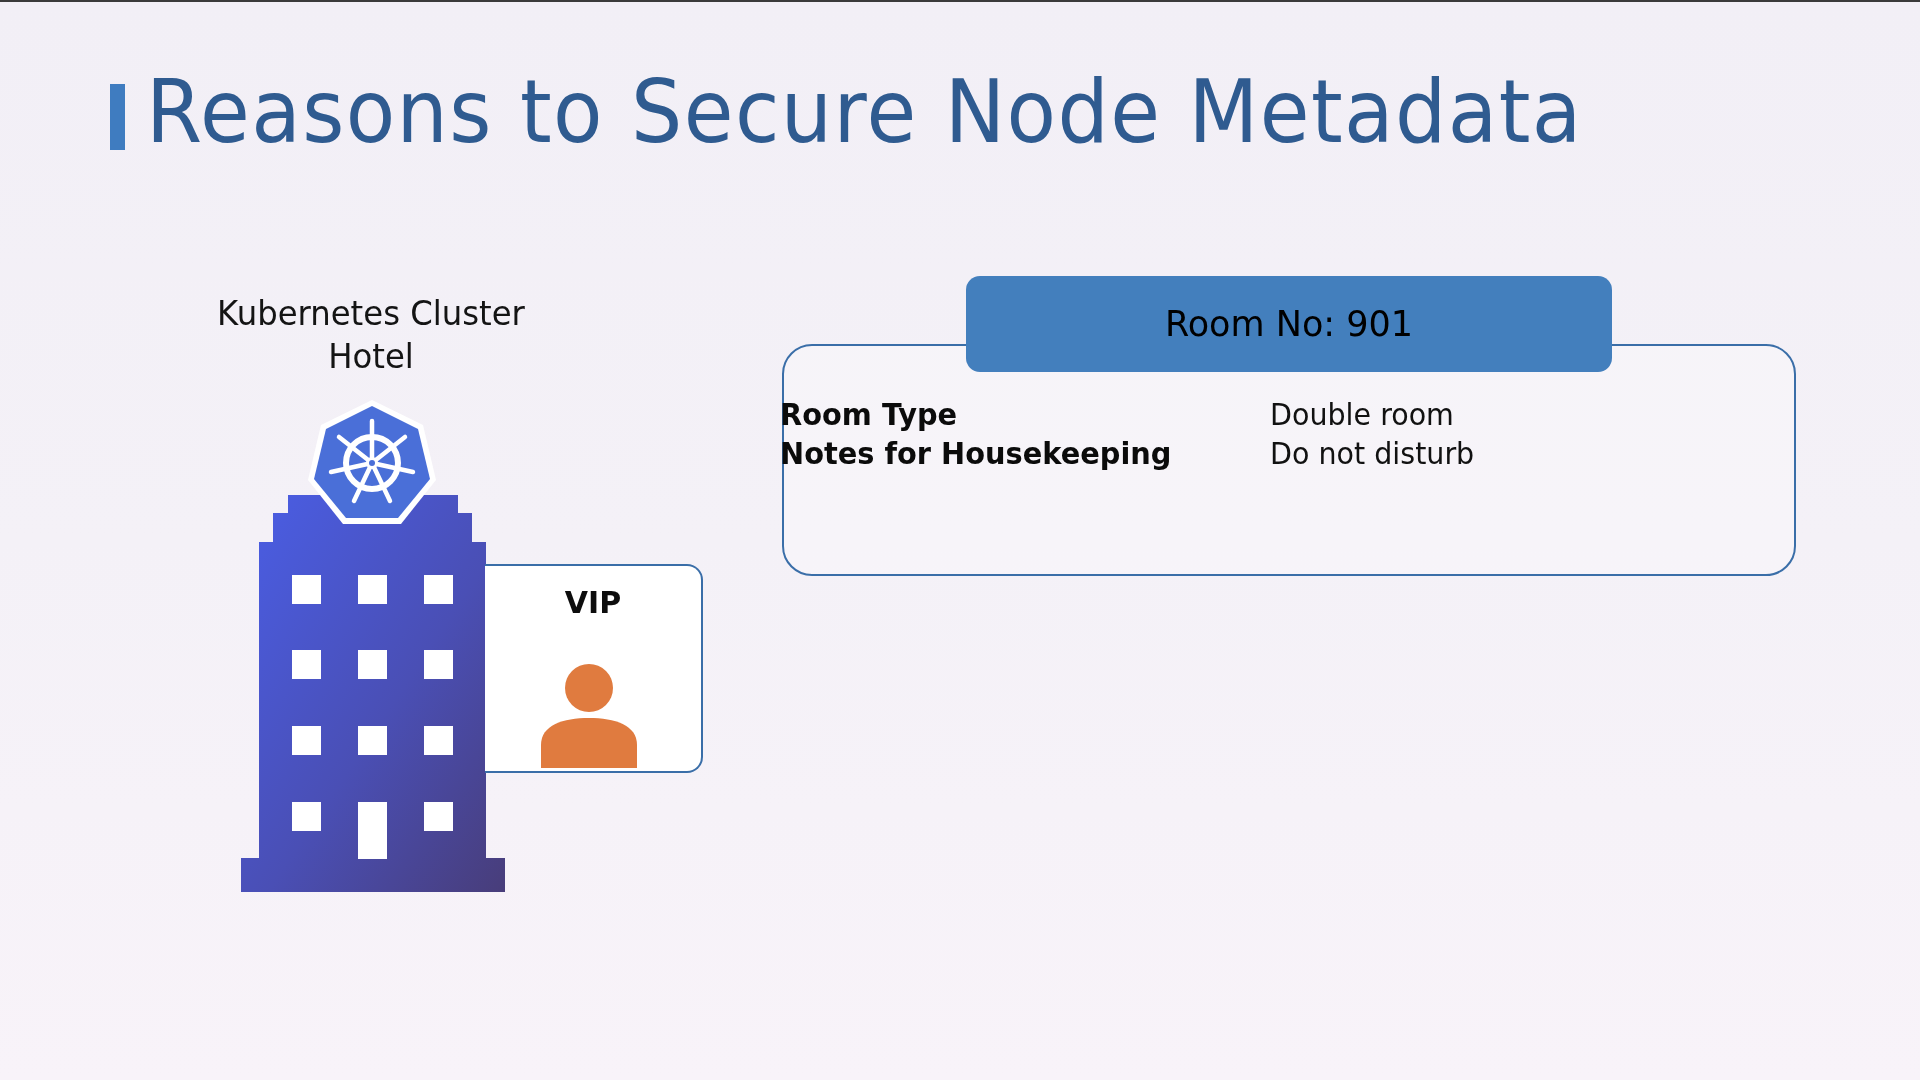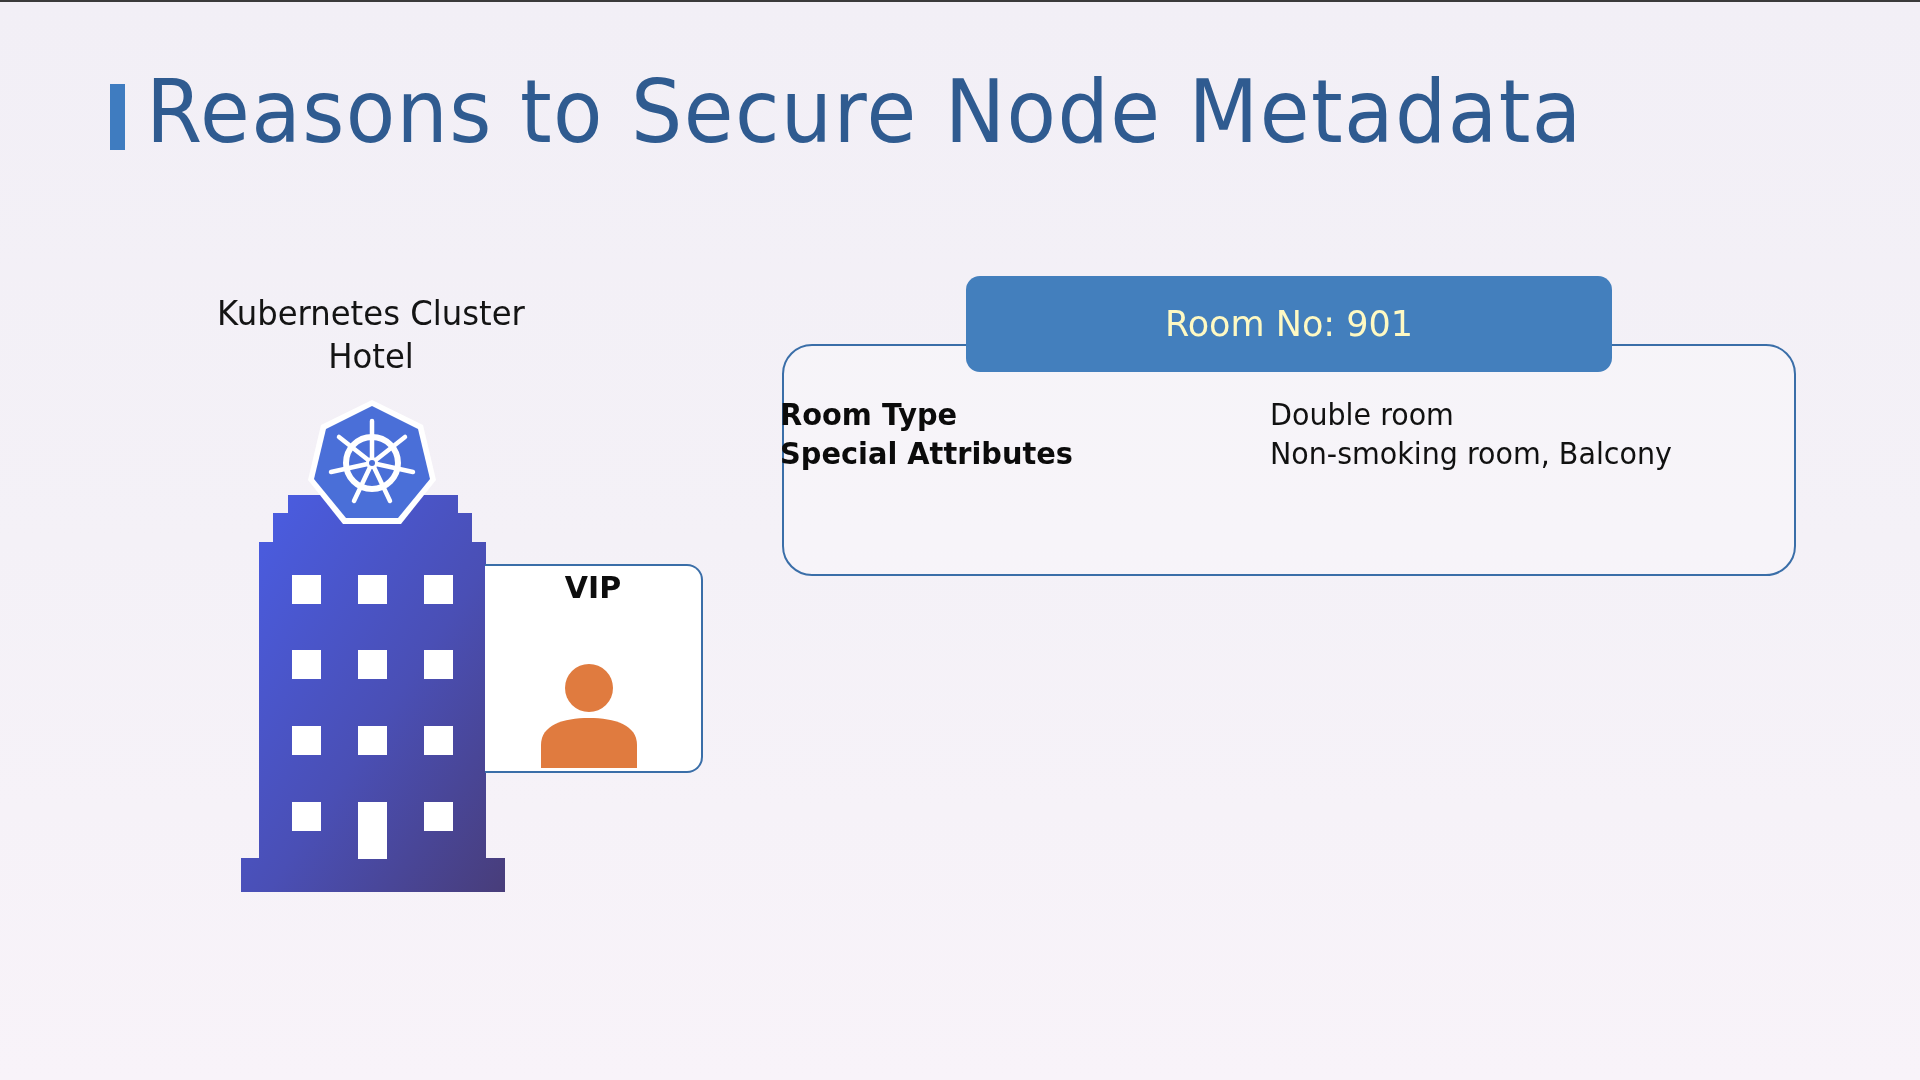--- a/index.html
+++ b/index.html
@@ -48,21 +48,21 @@
   }
   .vip-card {
     position: absolute; left: 485px; top: 564px; width: 218px; height: 209px;
     background: #ffffff;
     border: 2.5px solid #3a6ea8;
     border-left: none;
     border-radius: 0 16px 16px 0;
     box-sizing: border-box;
   }
   .vip-text {
-    position: absolute; left: 0; top: 2px; width: 100%;
+    position: absolute; left: 0; top: 17px; width: 100%;
     text-align: center;
     font-weight: bold;
     font-size: 30px; line-height: 39px;
     color: #0d0d0d;
     font-family: "DejaVu Sans", sans-serif;
   }
   .vip-text span { display: block; }
   .guest-icon {
     position: absolute; left: 54px; top: 96px; width: 100px; height: 106px;
   }
@@ -71,21 +71,21 @@
     border: 2.5px solid #3a6ea8;
     border-radius: 30px;
     box-sizing: border-box;
     background: rgba(255,255,255,0.25);
   }
   .room-header {
     position: absolute; left: 966px; top: 276px; width: 646px; height: 96px;
     background: #437fbd;
     border-radius: 14px;
     display: flex; align-items: center; justify-content: center;
-    color: #fef9c3;
+    color: #000000;
     font-size: 35px;
     font-family: "DejaVu Sans", sans-serif;
   }
   .attr-list {
     position: absolute; left: 780px; top: 395px;
   }
   .attr-row {
     position: relative;
     height: 38.7px;
     width: 980px;
@@ -180,16 +180,16 @@
 
 <div class="room-card"></div>
 <div class="room-header">Room No: 901</div>
 
 <div class="attr-list">
   <div class="attr-row">
     <span class="attr-label">Room Type</span>
     <span class="attr-value">Double room</span>
   </div>
   <div class="attr-row">
-    <span class="attr-label">Special Attributes</span>
-    <span class="attr-value">Non-smoking room, Balcony</span>
+    <span class="attr-label">Notes for Housekeeping</span>
+    <span class="attr-value">Do not disturb</span>
   </div>
 </div>
 
 </body></html>

